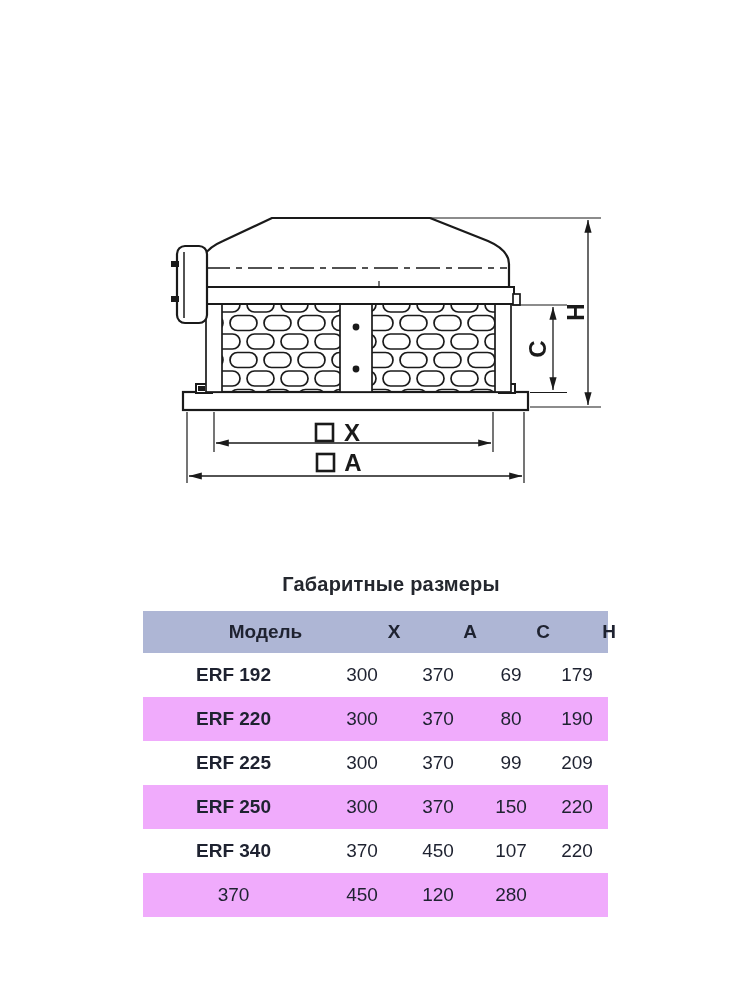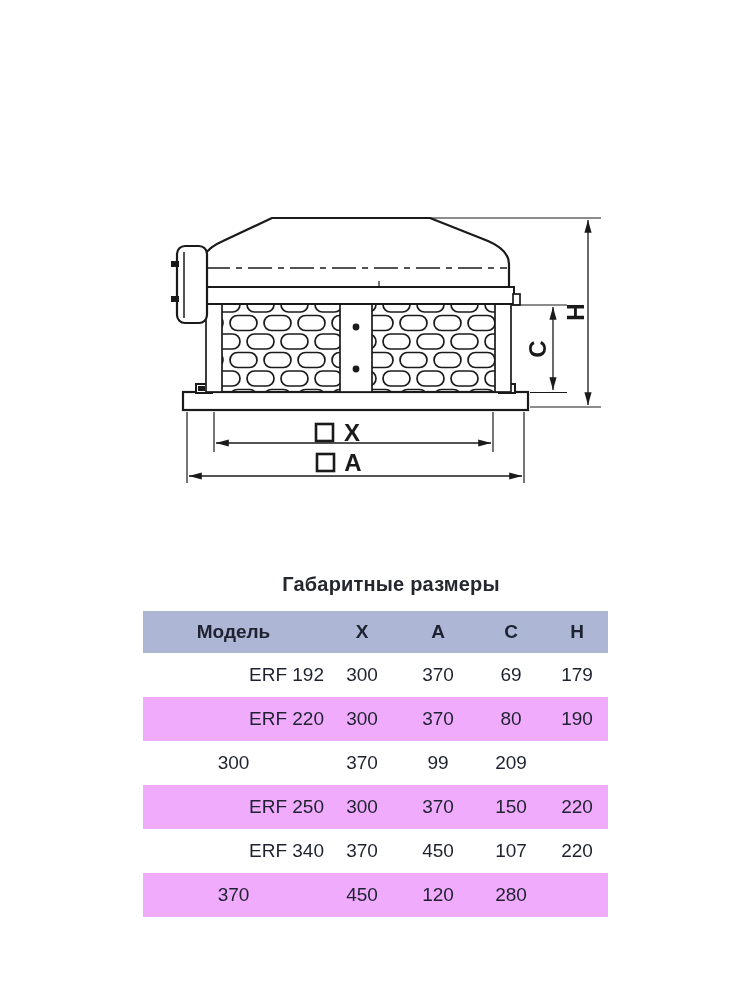--- a/index.html
+++ b/index.html
@@ -26,24 +26,25 @@
     display:grid;
     grid-template-columns:181px 76px 76px 70px 62px;
     align-items:center;
     height:44px;
     font-size:19px;
   }
   .trow.thead{
     height:42px;
     background:#aeb6d5;
     font-weight:700;
+    padding-left:32px;
   }
   .trow.alt{background:#f0abfc;}
   .tcell{text-align:center;}
-  .tcell.model{font-weight:400;text-align:right;}
+  .tcell.model{font-weight:700;}
   .tcell.num{font-weight:500;}
   svg text{
     font-family:"Liberation Sans","DejaVu Sans",sans-serif;
     fill:#1a1a1a;
   }
 </style>
 </head>
 <body>
 
 <div class="page">
@@ -154,20 +155,21 @@
 
     <div class="trow alt">
       <div class="tcell model">ERF 220</div>
       <div class="tcell num">300</div>
       <div class="tcell num">370</div>
       <div class="tcell num">80</div>
       <div class="tcell num">190</div>
     </div>
 
     <div class="trow">
+      <div class="tcell model">ERF 225</div>
       <div class="tcell num">300</div>
       <div class="tcell num">370</div>
       <div class="tcell num">99</div>
       <div class="tcell num">209</div>
     </div>
 
     <div class="trow alt">
       <div class="tcell model">ERF 250</div>
       <div class="tcell num">300</div>
       <div class="tcell num">370</div>

